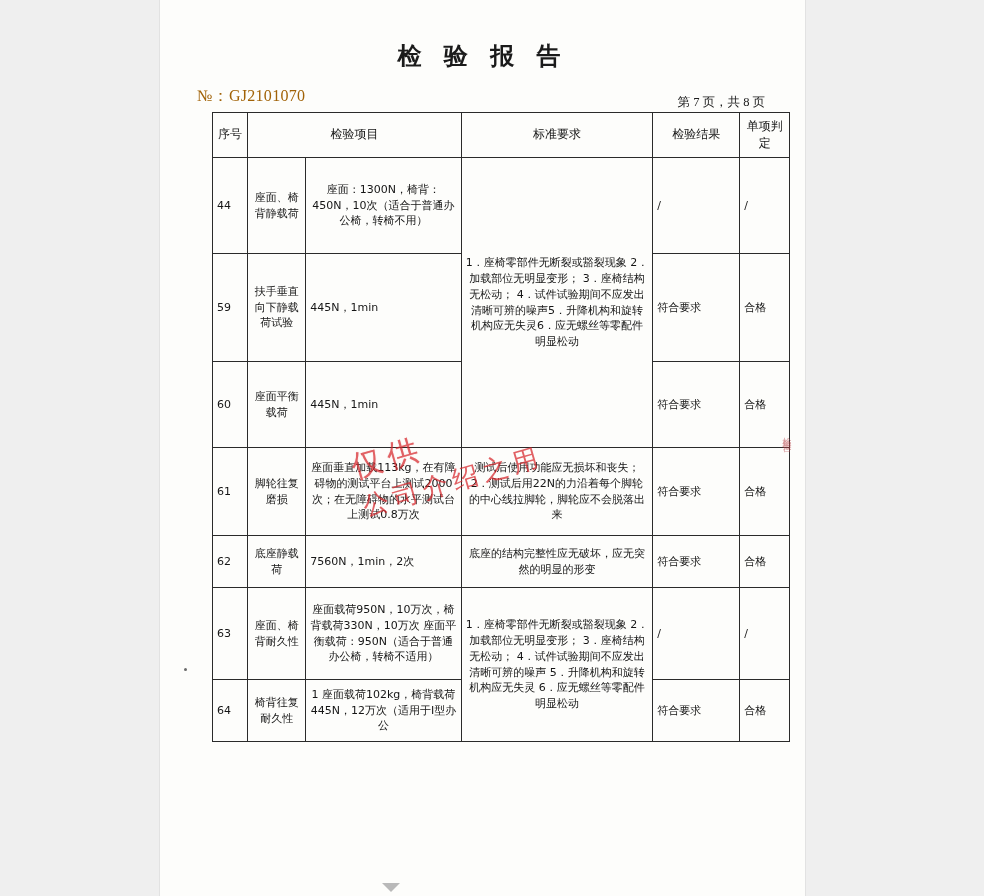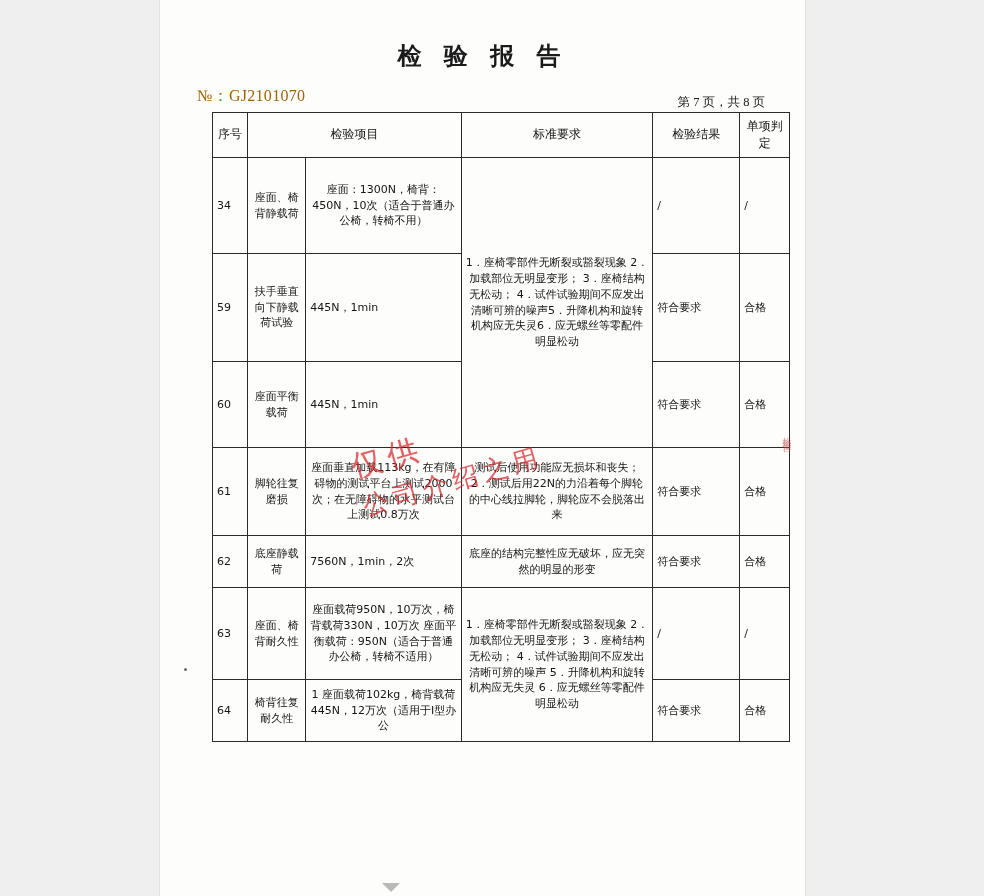--- a/index.html
+++ b/index.html
@@ -185,21 +185,21 @@
             <th>检验结果</th>
             <th>
               <div>单项判</div>
               <div>定</div>
             </th>
           </tr>
         </thead>
         <tbody>
 
           <tr style="height:96px;">
-            <td>34</td>
+            <td>44</td>
             <td class="cell-left">座面、椅背静载荷</td>
             <td class="cell-left">座面：1300N，椅背：450N，10次（适合于普通办公椅，转椅不用）</td>
             <td rowspan="3" class="cell-left">1．座椅零部件无断裂或豁裂现象 2．加载部位无明显变形； 3．座椅结构无松动； 4．试件试验期间不应发出清晰可辨的噪声5．升降机构和旋转机构应无失灵6．应无螺丝等零配件明显松动</td>
             <td class="slash">/</td>
             <td class="slash">/</td>
           </tr>
 
           <tr style="height:108px;">
             <td>59</td>
             <td class="cell-left">扶手垂直向下静载荷试验</td>

